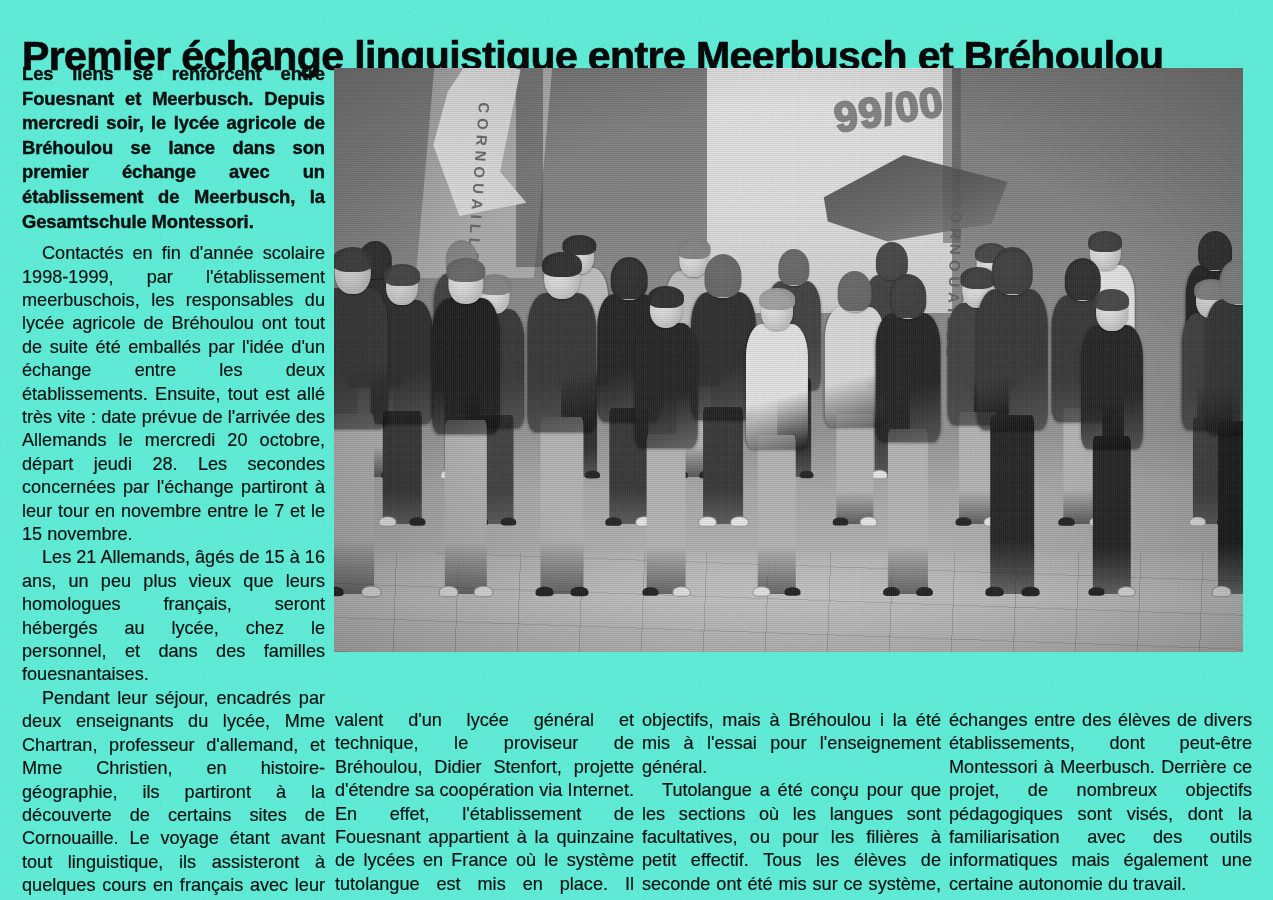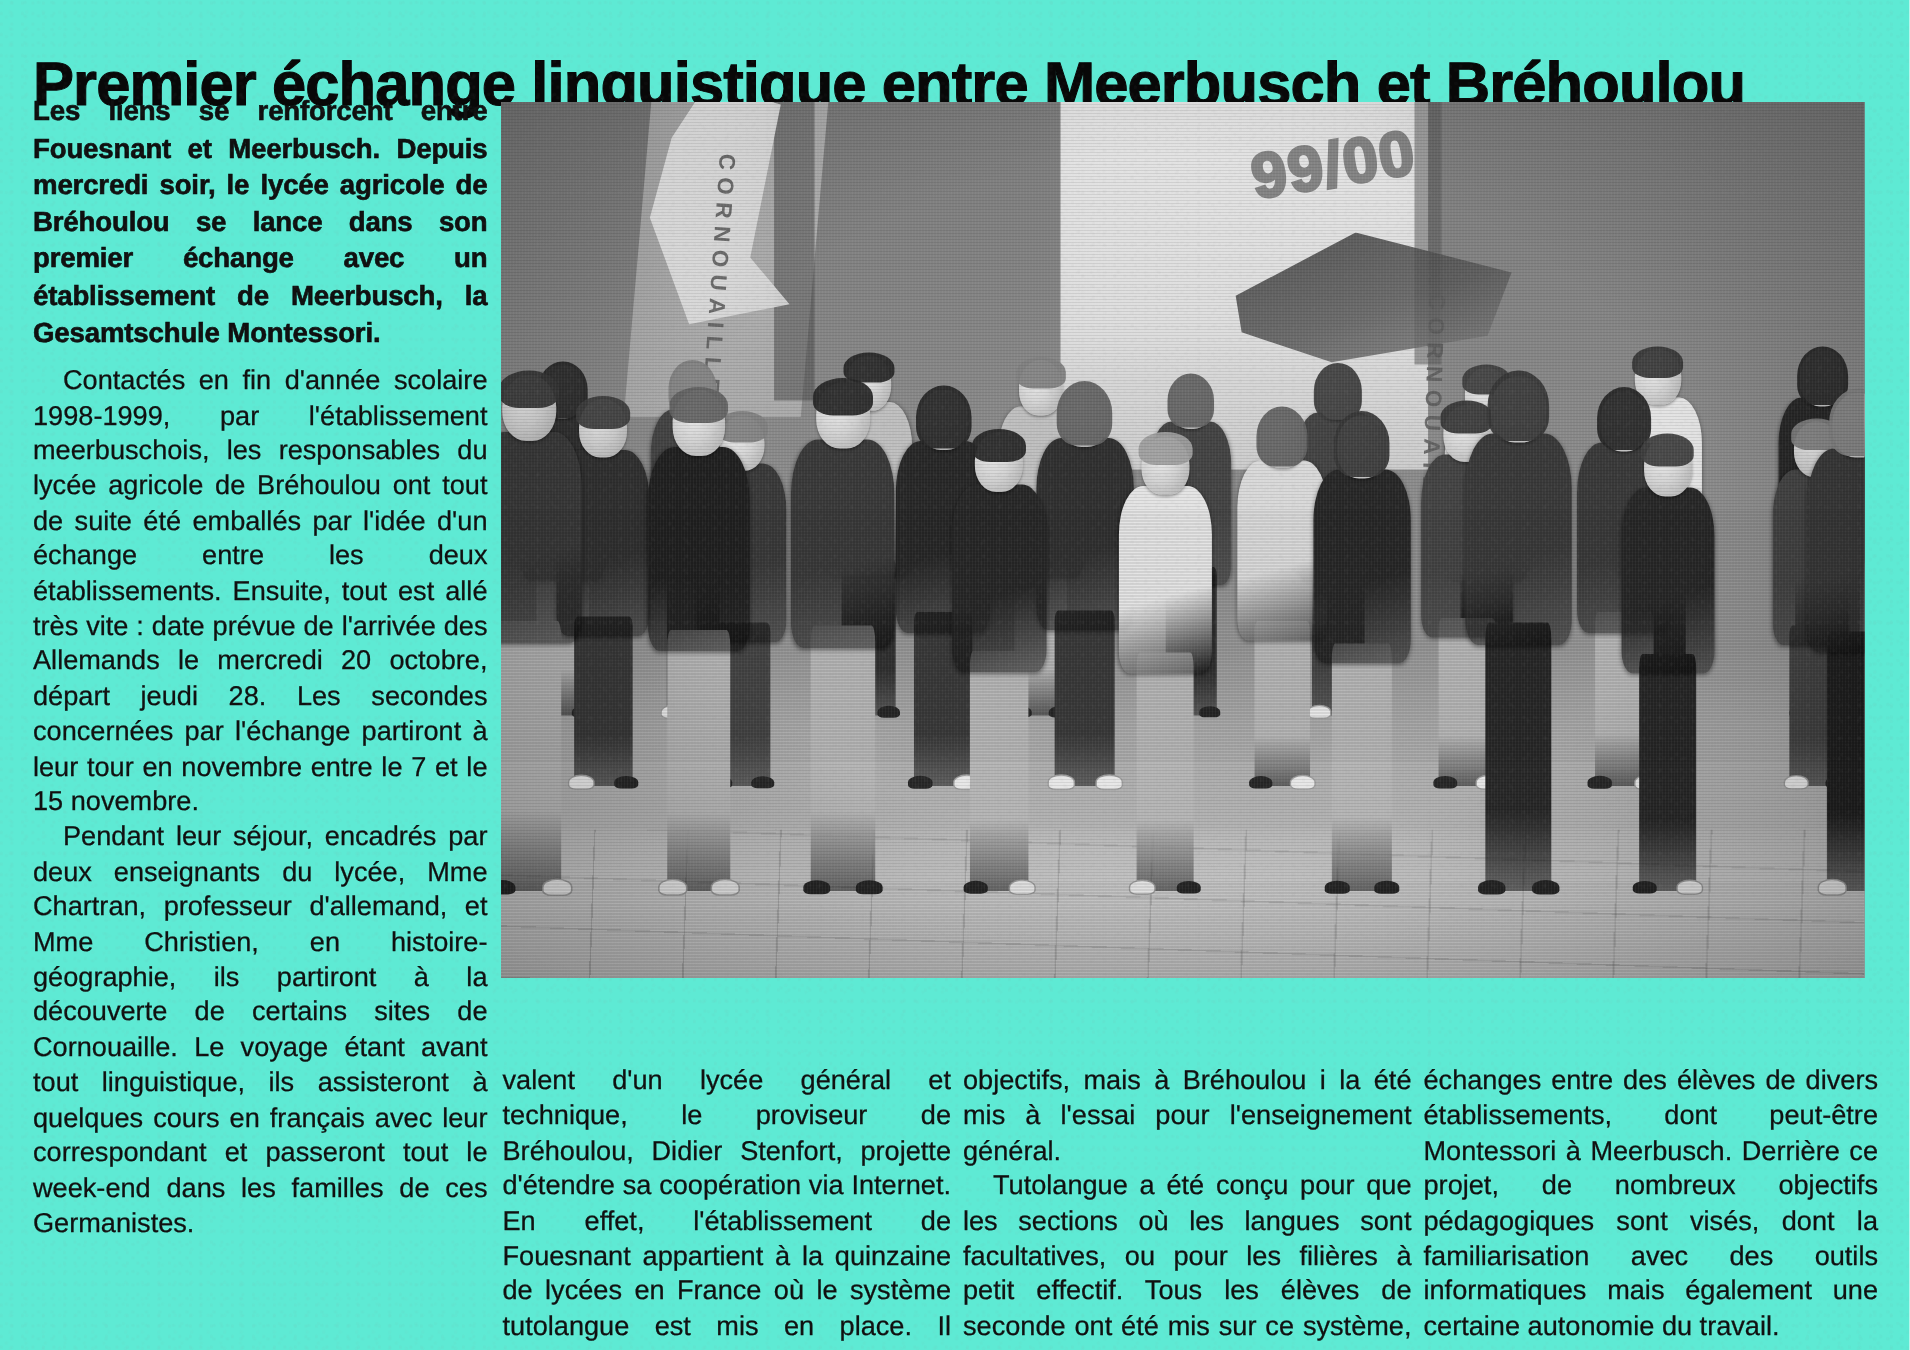--- a/index.html
+++ b/index.html
@@ -483,20 +483,21 @@
     <div class="vign"></div>
   </div>
 
 
   <div class="col" id="col1">
     <div class="lead">
       <p>Les liens se renforcent entre Fouesnant et Meerbusch. Depuis mercredi soir, le lycée agricole de Bréhoulou se lance dans son premier échange avec un établissement de Meerbusch, la Gesamtschule Montessori.</p>
     </div>
     <div>
         <p style="text-indent: 20px;">Contactés en fin d'année scolaire 1998-1999, par l'établissement meerbuschois, les responsables du lycée agricole de Bréhoulou ont tout de suite été emballés par l'idée d'un échange entre les deux établissements. Ensuite, tout est allé très vite : date prévue de l'arrivée des Allemands le mercredi 20 octobre, départ jeudi 28. Les secondes concernées par l'échange partiront à leur tour en novembre entre le 7 et le 15 novembre.</p>
+        <p>Les 21 Allemands, âgés de 15 à 16 ans, un peu plus vieux que leurs homologues français, seront hébergés au lycée, chez le personnel, et dans des familles fouesnantaises.</p>
         <p>Pendant leur séjour, encadrés par deux enseignants du lycée, Mme Chartran, professeur d'allemand, et Mme Christien, en histoire-géographie, ils partiront à la découverte de certains sites de Cornouaille. Le voyage étant avant tout linguistique, ils assisteront à quelques cours en français avec leur correspondant et passeront tout le week-end dans les familles de ces Germanistes.</p>
       </div>
   </div>
 
   <div class="col" id="col2">
     <div>
         <p>valent d'un lycée général et technique, le proviseur de Bréhoulou, Didier Stenfort, projette d'étendre sa coopération via Internet. En effet, l'établissement de Fouesnant appartient à la quinzaine de lycées en France où le système tutolangue est mis en place. Il concernait à l'origine plus l'enseignement pro-</p>
       </div>
   </div>
 

